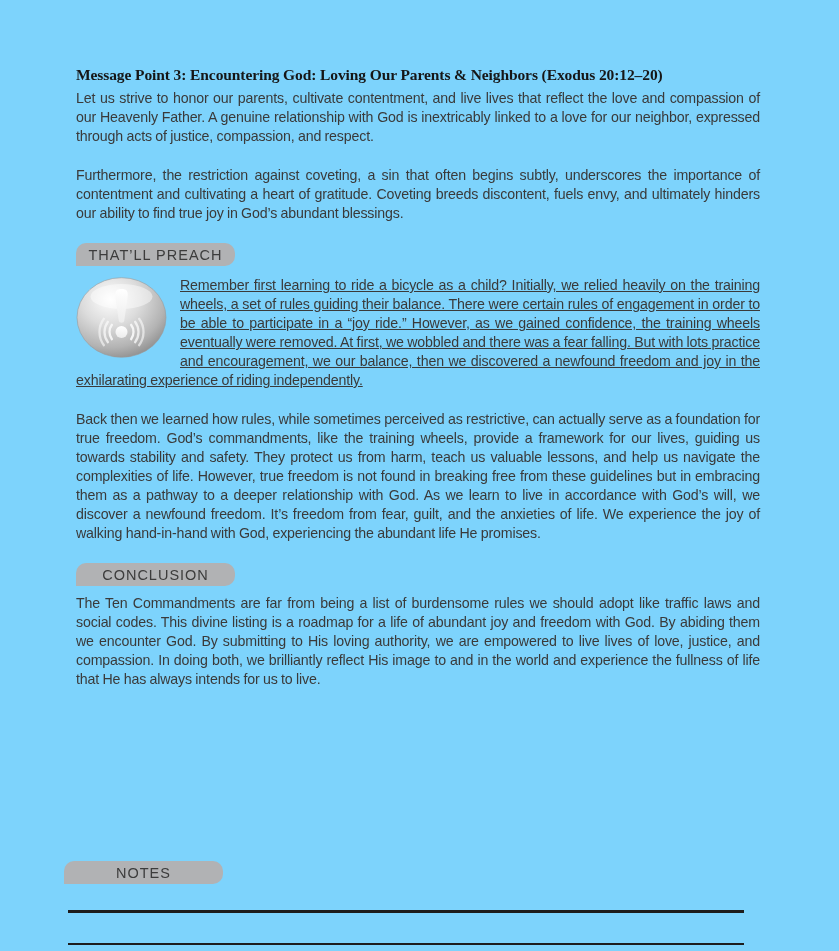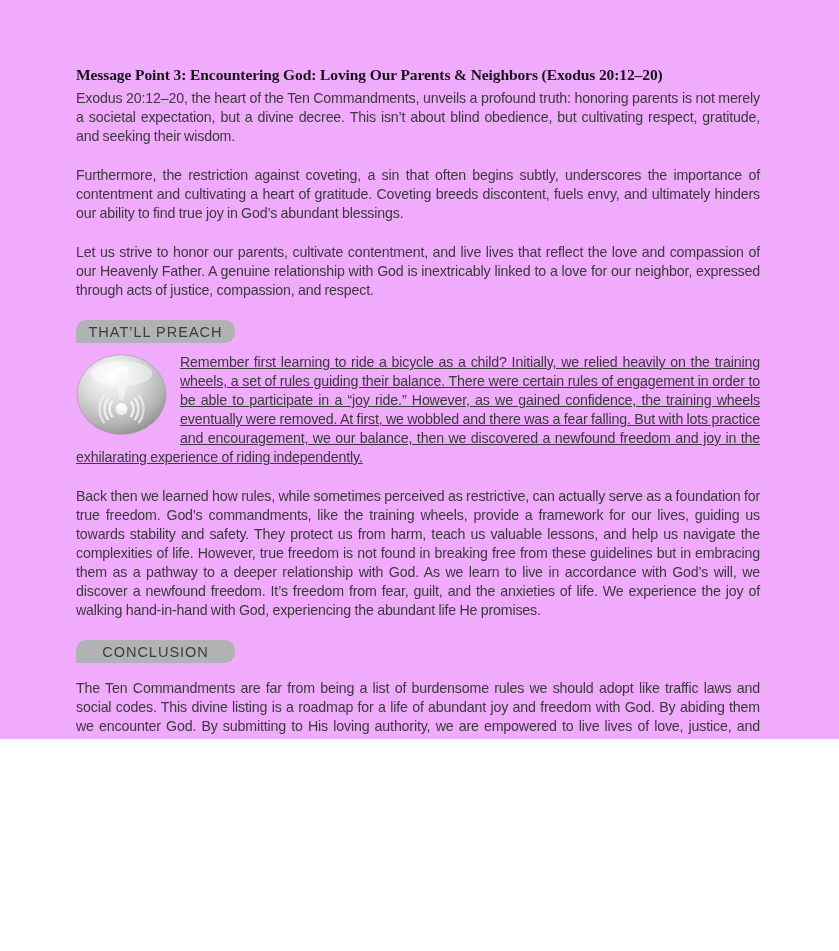--- a/index.html
+++ b/index.html
@@ -1,20 +1,20 @@
 <!DOCTYPE html>
 <html lang="en"><head>
 <meta charset="utf-8">
 <style>
   html, body { margin: 0; padding: 0; background: #ffffff; }
   .page {
     position: relative;
     width: 839px;
-    height: 739px;
-    background: #f0abfc;
+    height: 951px;
+    background: #7dd3fc;
     overflow: hidden;
     font-family: "Liberation Sans", sans-serif;
   }
   .content {
     position: absolute;
     left: 76px;
     top: 0;
     width: 684px;
   }
   .heading {
@@ -42,21 +42,21 @@
     background: #b1b2b4;
     border-radius: 10px 10px 10px 0;
     display: flex;
     align-items: center;
     justify-content: center;
     color: #3c3c3c;
     font-size: 14.5px;
     letter-spacing: 1px;
   }
   .tab-preach { margin: 17px 0 10px 0; }
-  .tab-conclusion { margin: 2px 0 16px 0; }
+  .tab-conclusion { margin: 2px 0 8px 0; }
   .preach-icon {
     float: left;
     width: 91px;
     height: 81px;
     margin: 1px 13px 3px 0;
   }
   .preach-para { margin-bottom: 20px; text-decoration: underline; }
   .notes-block {
     position: absolute;
     left: 64px;
@@ -74,23 +74,22 @@
   .clearfix::after { content: ""; display: block; clear: both; }
 </style>
 </head>
 <body>
 
 <div class="page">
   <div class="content">
 
     <h1 class="heading">Message Point 3: Encountering God: Loving Our Parents &amp; Neighbors (Exodus 20:12–20)</h1>
 
-    <p class="body">Exodus 20:12–20, the heart of the Ten Commandments, unveils a profound truth: honoring parents is not merely a societal expectation, but a divine decree. This isn’t about blind obedience, but cultivating respect, gratitude, and seeking their wisdom.</p>
+    <p class="body">Let us strive to honor our parents, cultivate contentment, and live lives that reflect the love and compassion of our Heavenly Father. A genuine relationship with God is inextricably linked to a love for our neighbor, expressed through acts of justice, compassion, and respect.</p>
     <p class="body">Furthermore, the restriction against coveting, a sin that often begins subtly, underscores the importance of contentment and cultivating a heart of gratitude. Coveting breeds discontent, fuels envy, and ultimately hinders our ability to find true joy in God’s abundant blessings.</p>
-    <p class="body">Let us strive to honor our parents, cultivate contentment, and live lives that reflect the love and compassion of our Heavenly Father. A genuine relationship with God is inextricably linked to a love for our neighbor, expressed through acts of justice, compassion, and respect.</p>
 
     <div class="tab tab-preach">
       <span>THAT’LL PREACH</span>
     </div>
 
     <div class="clearfix">
       <span class="preach-icon">
         <svg viewBox="0 0 91 81" width="91" height="81" aria-hidden="true">
           <defs>
             <radialGradient id="sph" cx="38%" cy="27%" r="78%">

